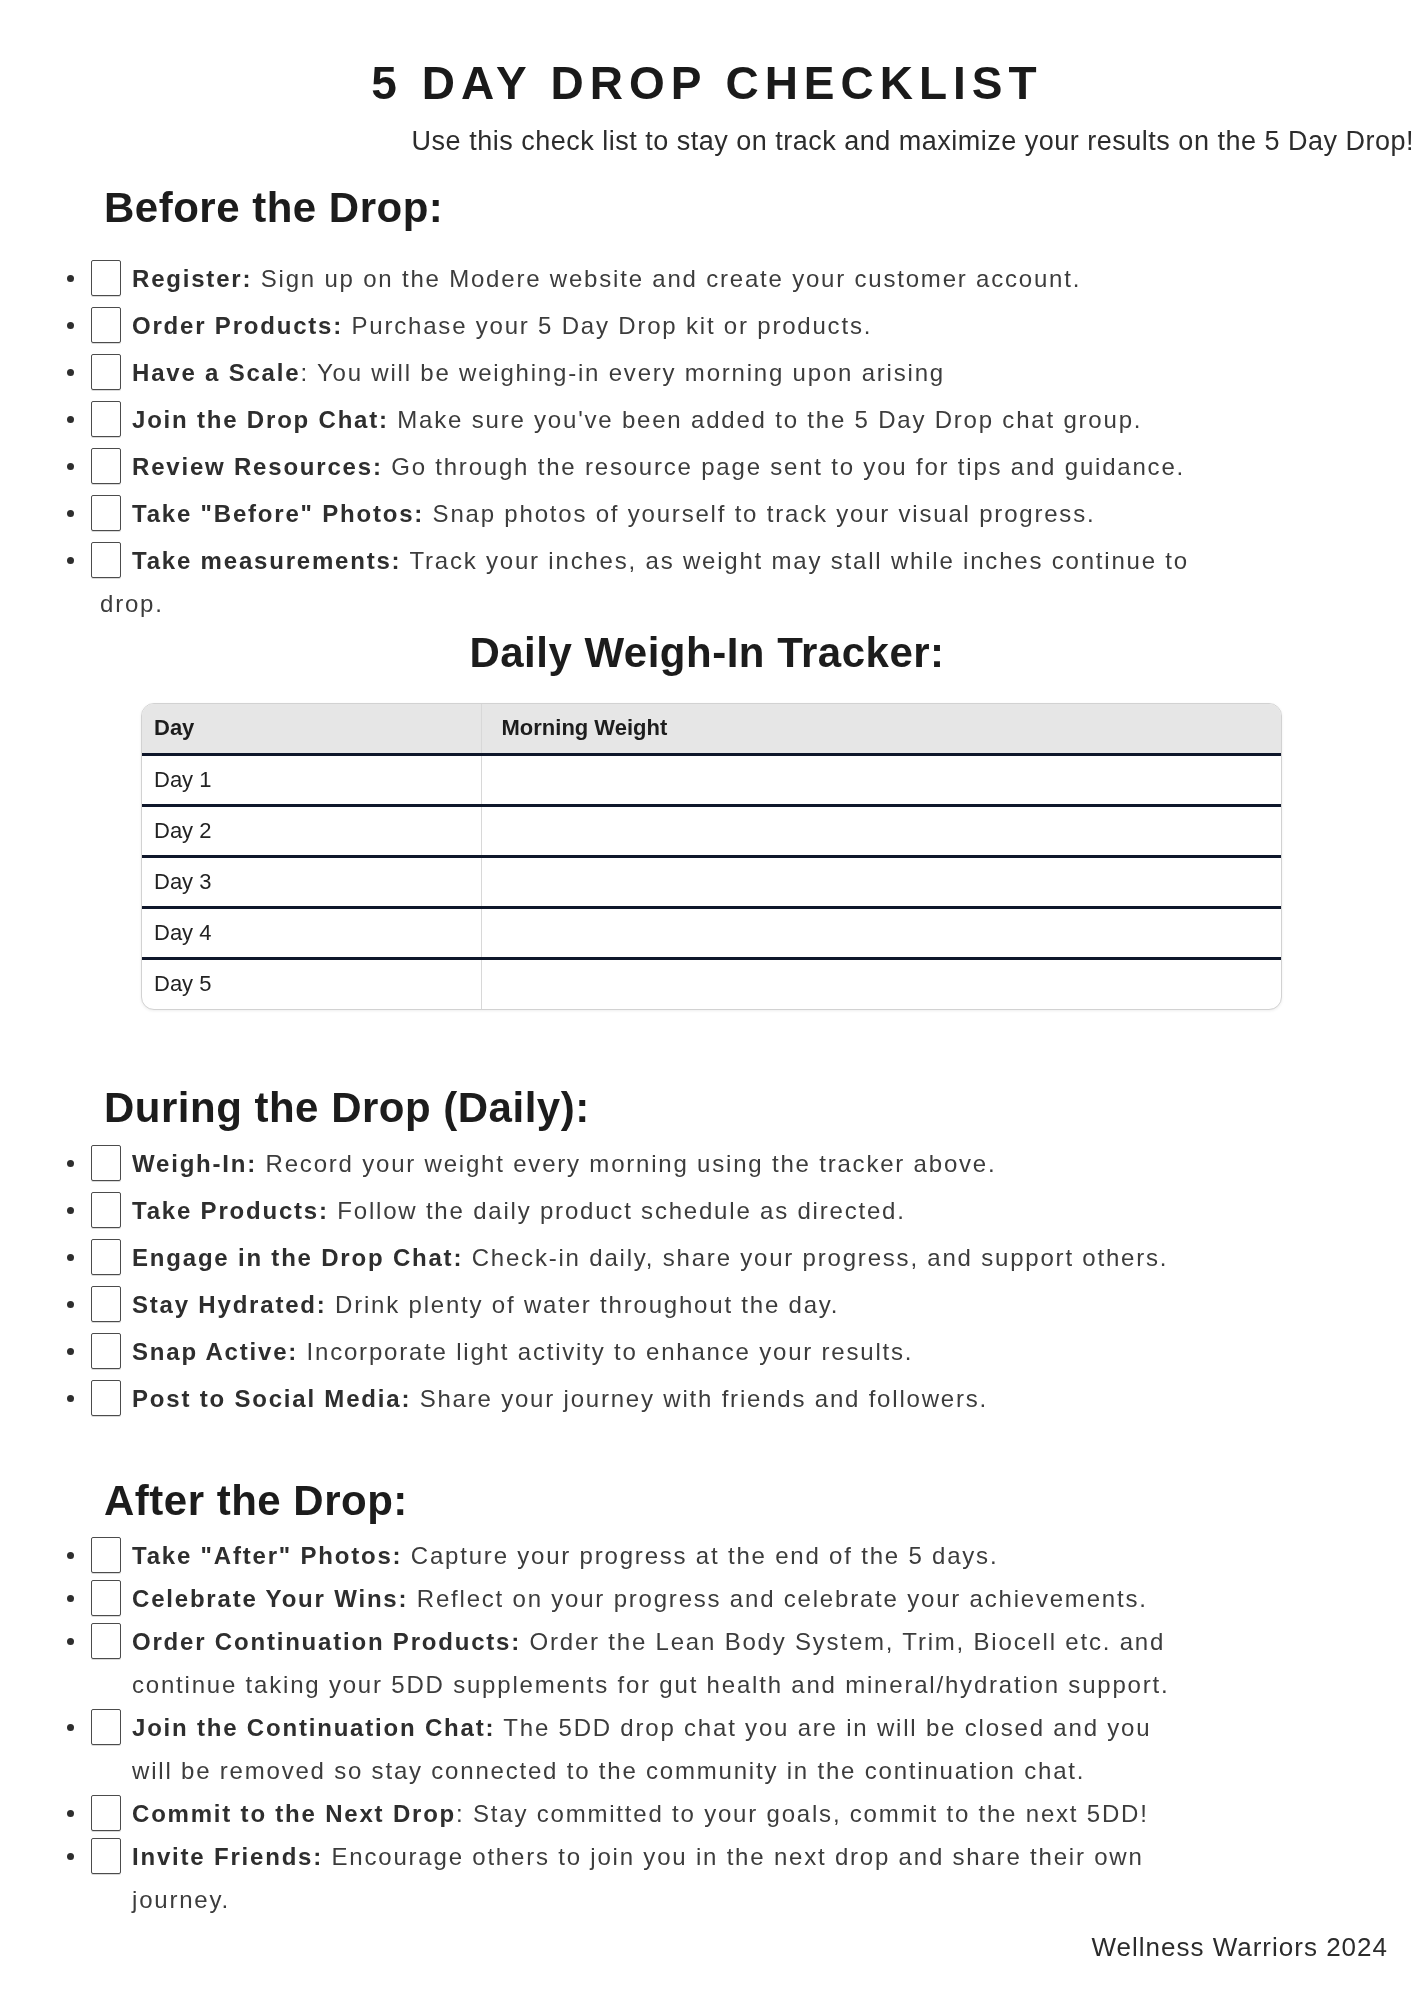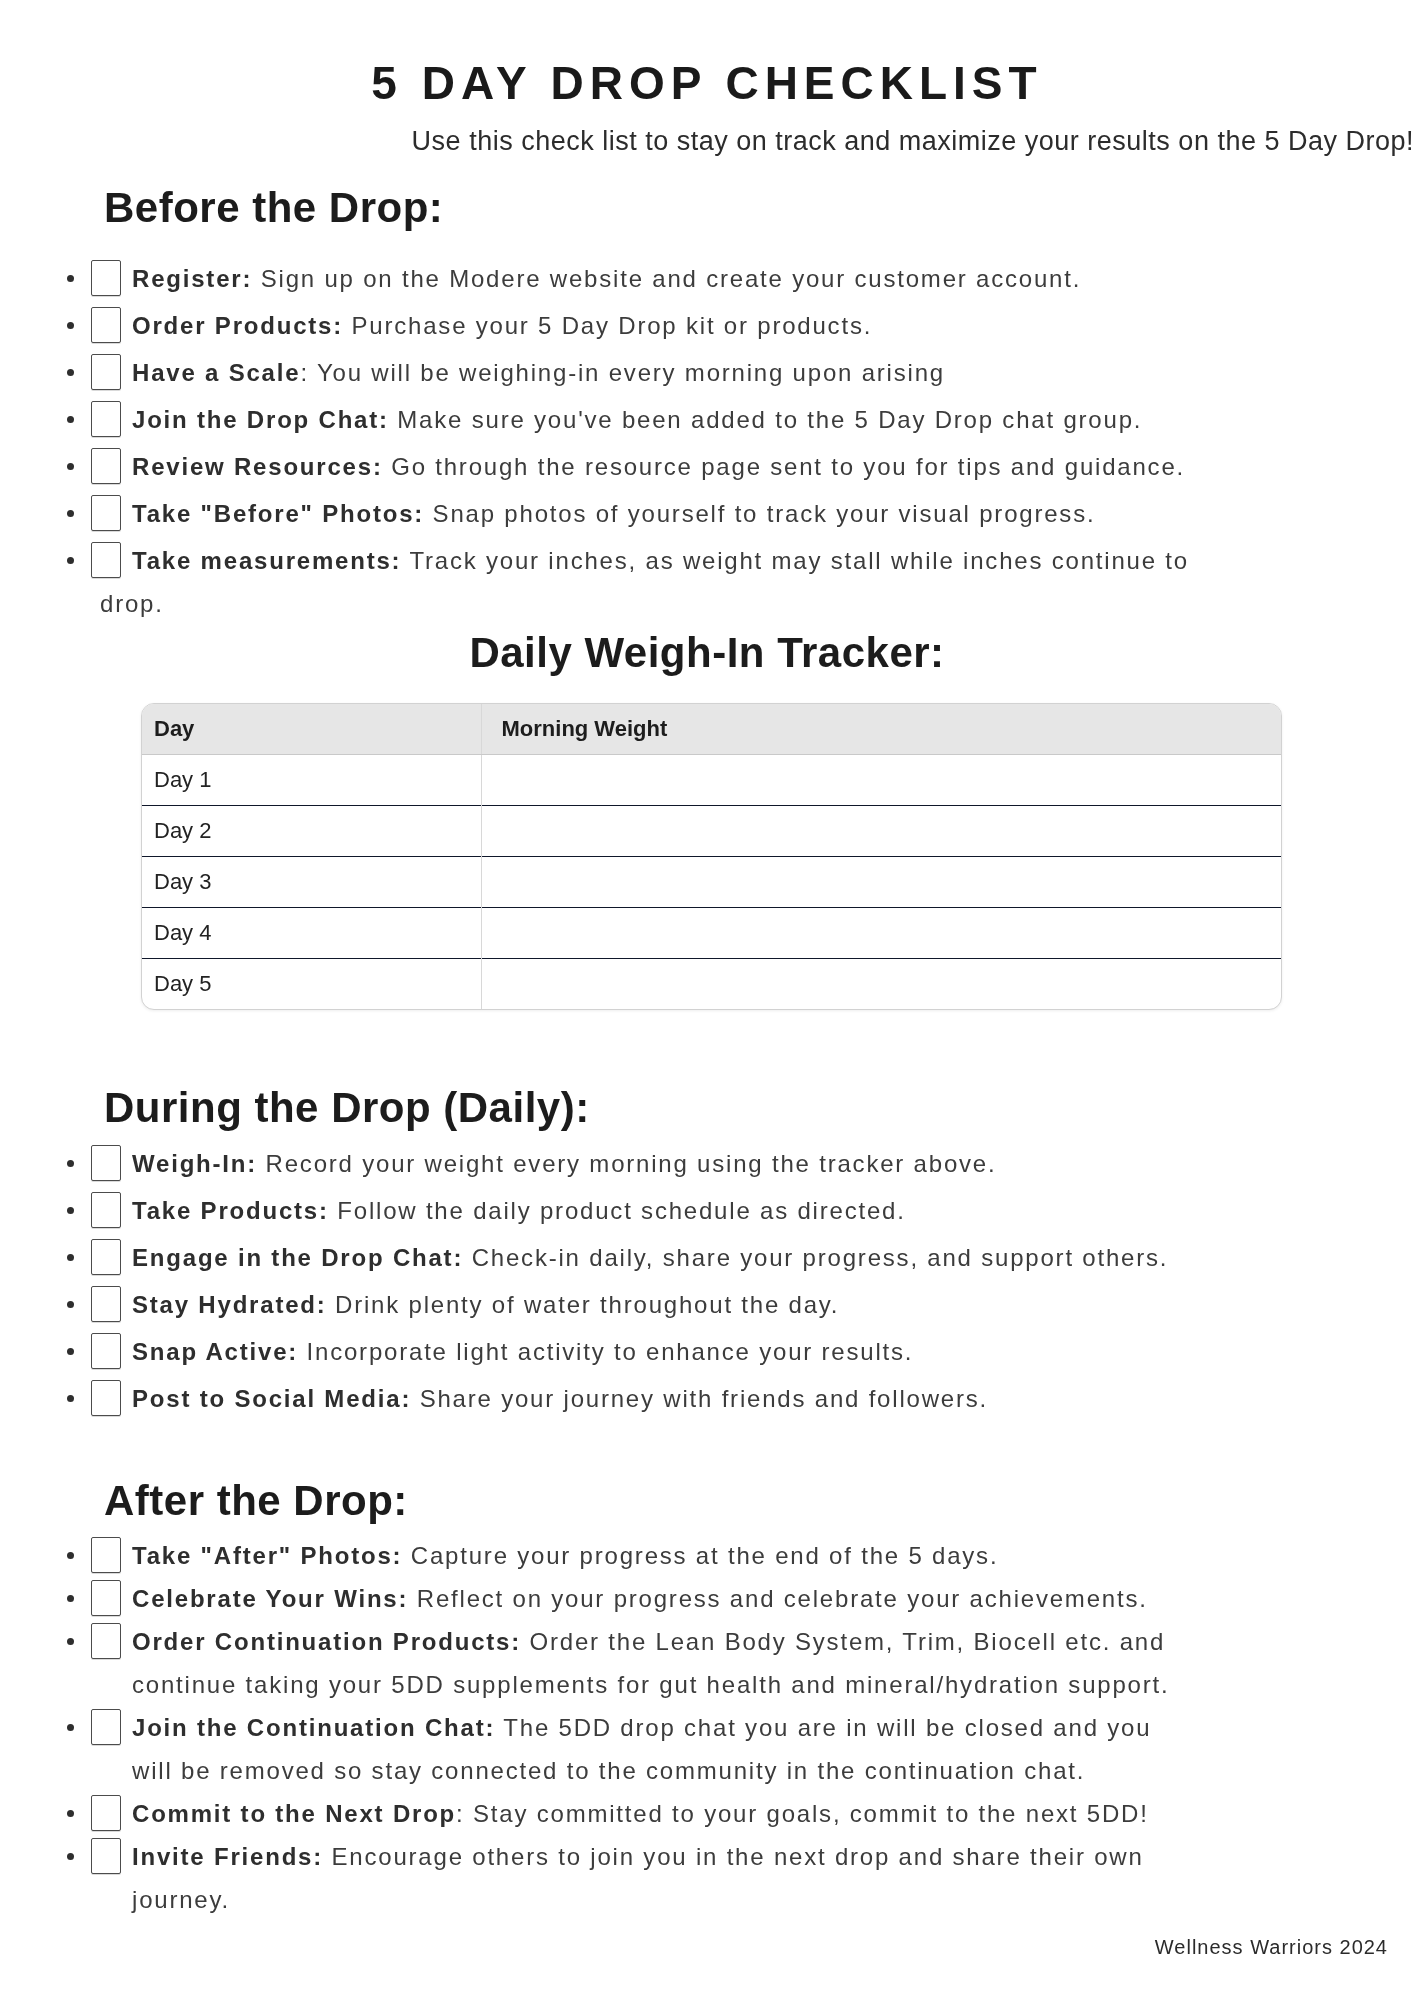--- a/index.html
+++ b/index.html
@@ -105,30 +105,30 @@
     font-weight:bold;
     color:#1d1d1d;
     text-align:left;
     border-bottom:1px solid #c9c9c9;
   }
   .tracker td {
     height:51px;
     font-size:22px;
     color:#232323;
     text-align:left;
-    border-top:1px solid #0f172a;
+    border-top:3px solid #0f172a;
   }
   .tracker th:first-child, .tracker td:first-child { width:339px; padding-left:12px; }
   .tracker th:last-child,  .tracker td:last-child  { padding-left:20px; border-left:1px solid #d8d8d8; }
 
   .doc-footer {
     margin-top:8px;
     padding-right:26px;
     text-align:right;
-    font-size:20px;
+    font-size:26px;
     line-height:36px;
     letter-spacing:1px;
     color:#2b2b2b;
   }
 </style>
 </head>
 <body>
 
 <div class="page">
 

